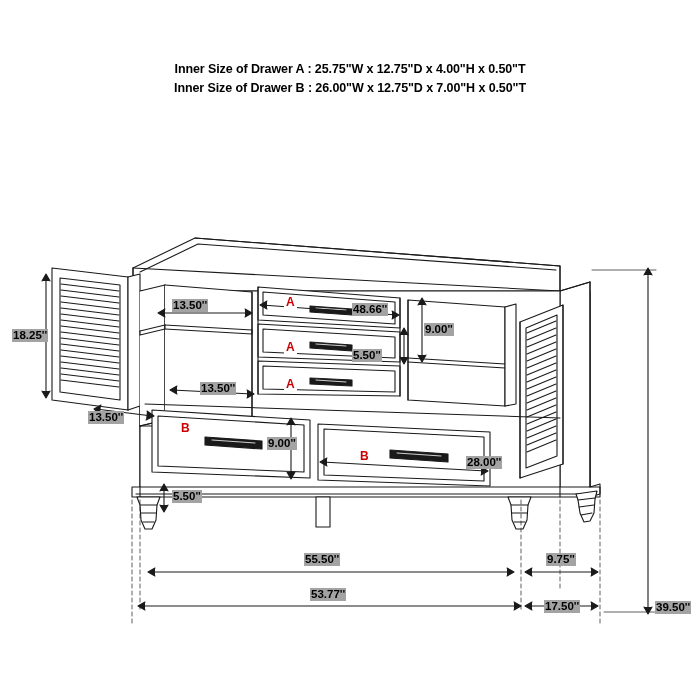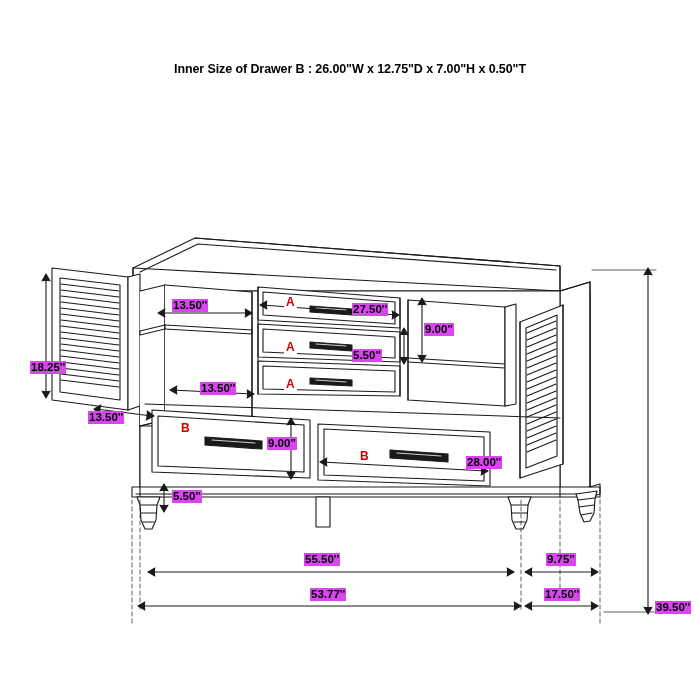--- a/index.html
+++ b/index.html
@@ -27,21 +27,21 @@
     line-height: 19px;
     letter-spacing: -0.1px;
   }
   .header-note div { white-space: nowrap; }
 
   .dim-label {
     position: absolute;
     font-size: 11.5px;
     font-weight: bold;
     color: #000000;
-    background: #d946ef;
+    background: #a3a3a3;
     padding: 0 1px;
     white-space: nowrap;
     line-height: 13px;
   }
   .drawer-tag {
     position: absolute;
     font-size: 12px;
     font-weight: bold;
     color: #cc0000;
     background: #ffffff;
@@ -54,20 +54,21 @@
     left: 0;
     top: 0;
   }
 </style>
 </head>
 <body>
 
 <div id="root">
 
   <div class="header-note">
+    <div>Inner Size of Drawer A : 25.75"W x 12.75"D x 4.00"H x 0.50"T</div>
     <div>Inner Size of Drawer B : 26.00"W x 12.75"D x 7.00"H x 0.50"T</div>
   </div>
 
   <svg class="art" width="700" height="700" viewBox="0 0 700 700">
     <g fill="none" stroke="#1a1a1a" stroke-width="1.1" stroke-linejoin="round" stroke-linecap="round">
 
       <path d="M133 268 L195 238 L560 266 L560 291 L133 291 Z" fill="#ffffff"></path>
       <path d="M195 238 L560 266"></path>
       <path d="M133 268 L560 291"></path>
       <path d="M133 268 L133 291"></path>
@@ -283,29 +284,29 @@
       </g>
     </g>
   </svg>
 
   <div class="drawer-tag" style="left:284px; top:296px;">A</div>
   <div class="drawer-tag" style="left:284px; top:341px;">A</div>
   <div class="drawer-tag" style="left:284px; top:378px;">A</div>
   <div class="drawer-tag" style="left:179px; top:422px;">B</div>
   <div class="drawer-tag" style="left:358px; top:450px;">B</div>
 
-  <div class="dim-label" style="left:30px; top:329px;margin-top:32px;">18.25''</div>
+  <div class="dim-label" style="left:12px; top:329px;">18.25''</div>
   <div class="dim-label" style="left:172px; top:299px;">13.50''</div>
   <div class="dim-label" style="left:88px; top:411px;">13.50''</div>
   <div class="dim-label" style="left:200px; top:382px;">13.50''</div>
-  <div class="dim-label" style="left:352px; top:303px;">27.50''</div>
+  <div class="dim-label" style="left:352px; top:303px;">48.66''</div>
   <div class="dim-label" style="left:352px; top:349px;">5.50''</div>
   <div class="dim-label" style="left:424px; top:323px;">9.00''</div>
   <div class="dim-label" style="left:267px; top:437px;">9.00''</div>
   <div class="dim-label" style="left:466px; top:456px;">28.00''</div>
   <div class="dim-label" style="left:172px; top:490px;">5.50''</div>
   <div class="dim-label" style="left:304px; top:553px;">55.50''</div>
   <div class="dim-label" style="left:546px; top:553px;">9.75''</div>
   <div class="dim-label" style="left:310px; top:588px;">53.77''</div>
-  <div class="dim-label" style="left:544px; top:588px;">17.50''</div>
+  <div class="dim-label" style="left:544px; top:600px;">17.50''</div>
   <div class="dim-label" style="left:655px; top:553px;margin-top:48px;">39.50''</div>
 
 </div>
 
 </body></html>

